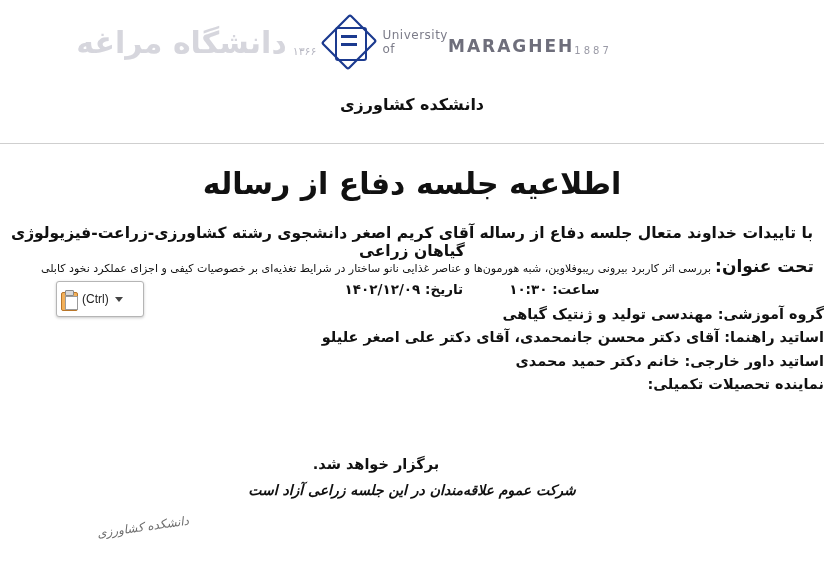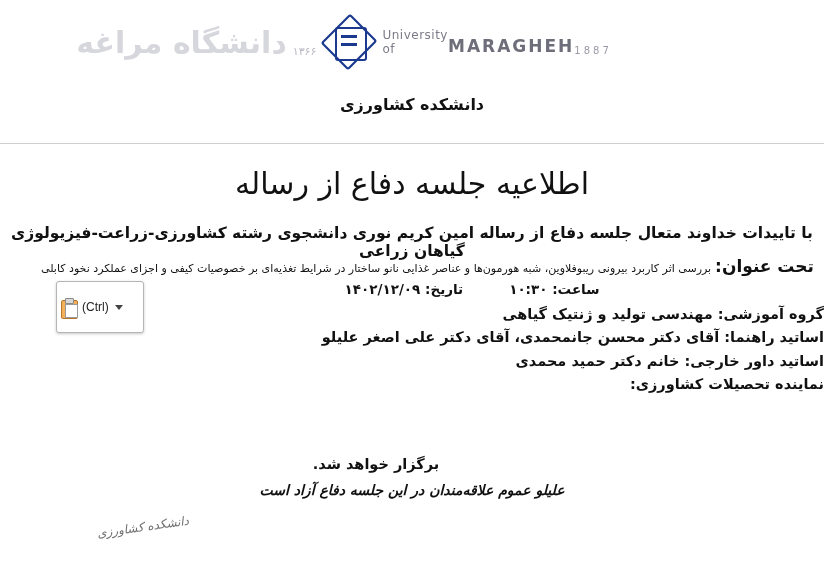--- a/index.html
+++ b/index.html
@@ -131,21 +131,21 @@
   }
 
   
   .doc-title {
     position: absolute;
     top: 166px;
     left: 0;
     width: 824px;
     text-align: center;
     font-size: 30px;
-    font-weight: normal;
+    font-weight: bold;
     letter-spacing: -0.5px;
   }
 
   
   .intro {
     position: absolute;
     top: 224px;
     left: 0;
     width: 824px;
     text-align: center;
@@ -199,21 +199,21 @@
     top: 281px;
     width: 78px;
     height: 26px;
     background: #ffffff;
     border: 1px solid #b5b5b5;
     border-radius: 3px;
     box-shadow: 0 1px 3px rgba(0,0,0,.22);
     display: flex;
     align-items: center;
     gap: 4px;
-    padding: 12px 4px;
+    padding: 4px 4px;
     direction: ltr;
   }
   .clip-icon {
     width: 17px;
     height: 19px;
     position: relative;
     flex: 0 0 auto;
   }
   .clip-icon .board {
     position: absolute;
@@ -324,21 +324,21 @@
   </div>
 </div>
 
 <div class="faculty">دانشکده کشاورزی</div>
 <div class="rule"></div>
 
 <div class="doc-title">اطلاعیه جلسه دفاع از رساله</div>
 
 <div class="intro">
   <span>با تاییدات خداوند متعال جلسه دفاع از رساله</span>
-  <span class="student">امین کریم نوری</span>
+  <span class="student">آقای کریم اصغر</span>
   <span>دانشجوی رشته کشاورزی-زراعت-فیزیولوژی گیاهان زراعی</span>
 </div>
 
 <div class="subject-row">
   <span class="lbl">تحت عنوان:</span>
   <span class="val">بررسی اثر کاربرد بیرونی ریبوفلاوین، شبه هورمون‌ها و عناصر غذایی نانو ساختار در شرایط تغذیه‌ای بر خصوصیات کیفی و اجزای عملکرد نخود کابلی</span>
 </div>
 
 <div class="meta-row">
   <span class="item">
@@ -368,21 +368,21 @@
   </div>
   <div class="line">
     <span>اساتید راهنما:</span>
     <span>آقای دکتر محسن جانمحمدی، آقای دکتر علی اصغر علیلو</span>
   </div>
   <div class="line">
     <span>اساتید داور خارجی:</span>
     <span>خانم دکتر حمید محمدی</span>
   </div>
   <div class="line">
-    <span>نماینده تحصیلات کشاورزی:</span>
+    <span>نماینده تحصیلات تکمیلی:</span>
     <span></span>
   </div>
 </div>
 
 <div class="closing1">برگزار خواهد شد.</div>
-<div class="closing2">علیلو عموم علاقه‌مندان در این جلسه دفاع آزاد است</div>
+<div class="closing2">شرکت عموم علاقه‌مندان در این جلسه زراعی آزاد است</div>
 
 <div class="signature">دانشکده کشاورزی</div>
 
 </body></html>

